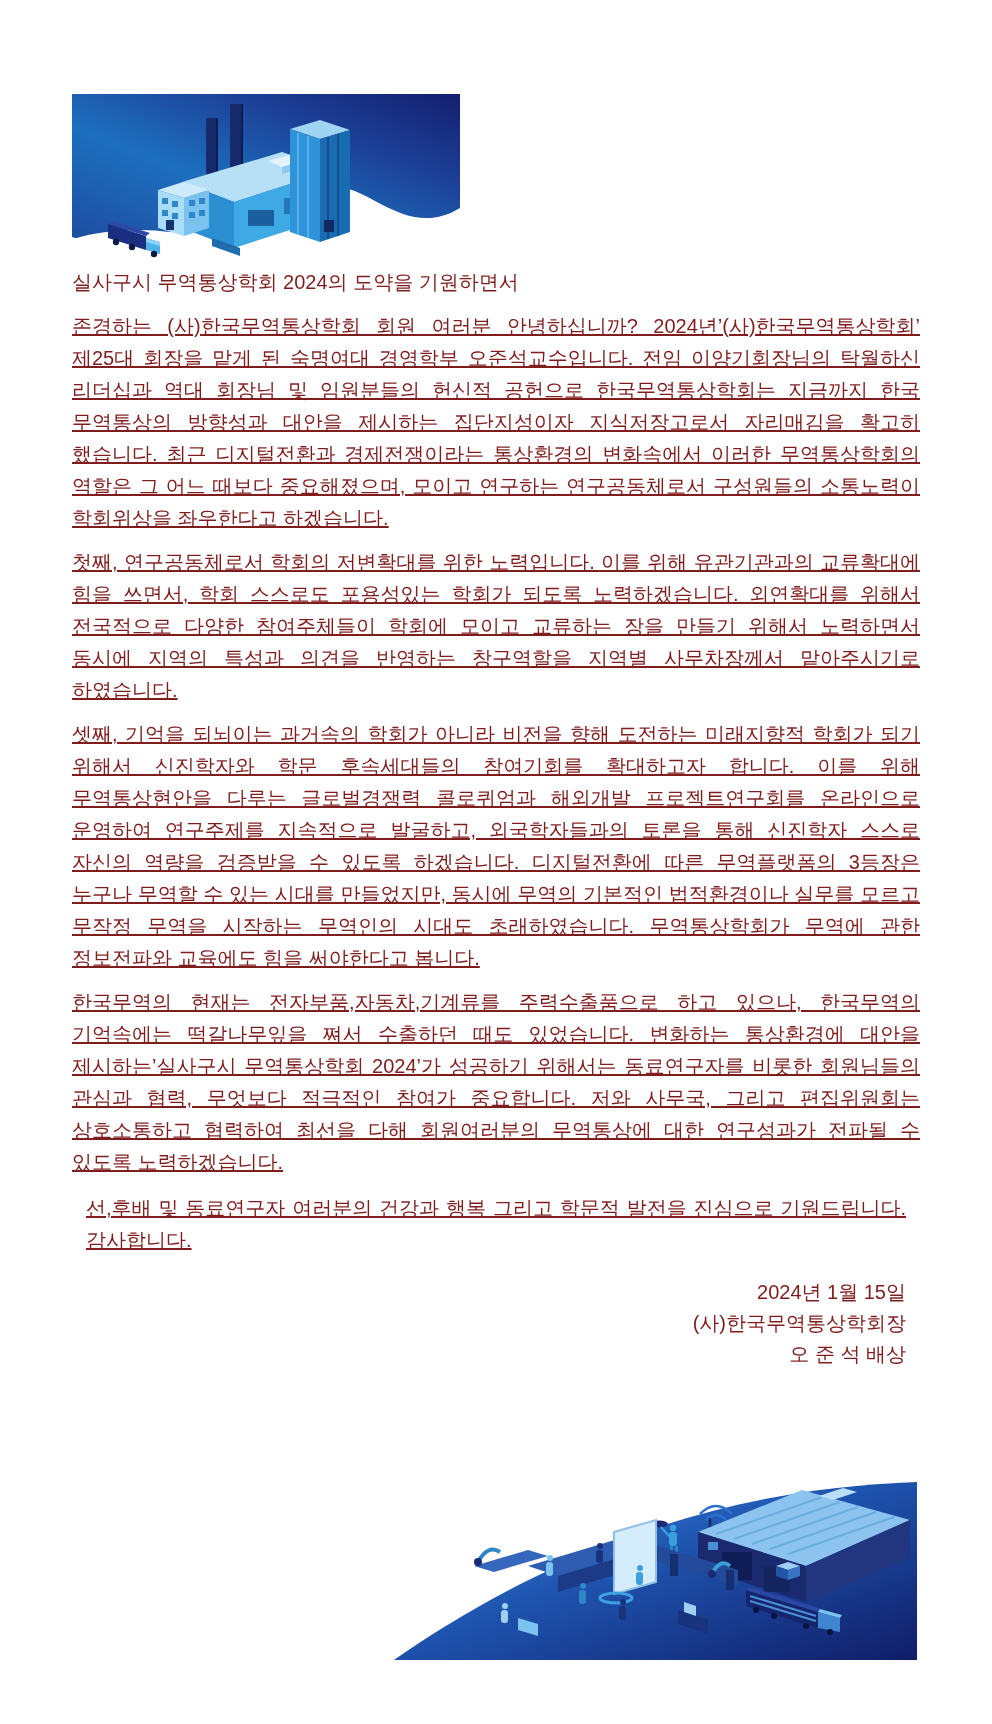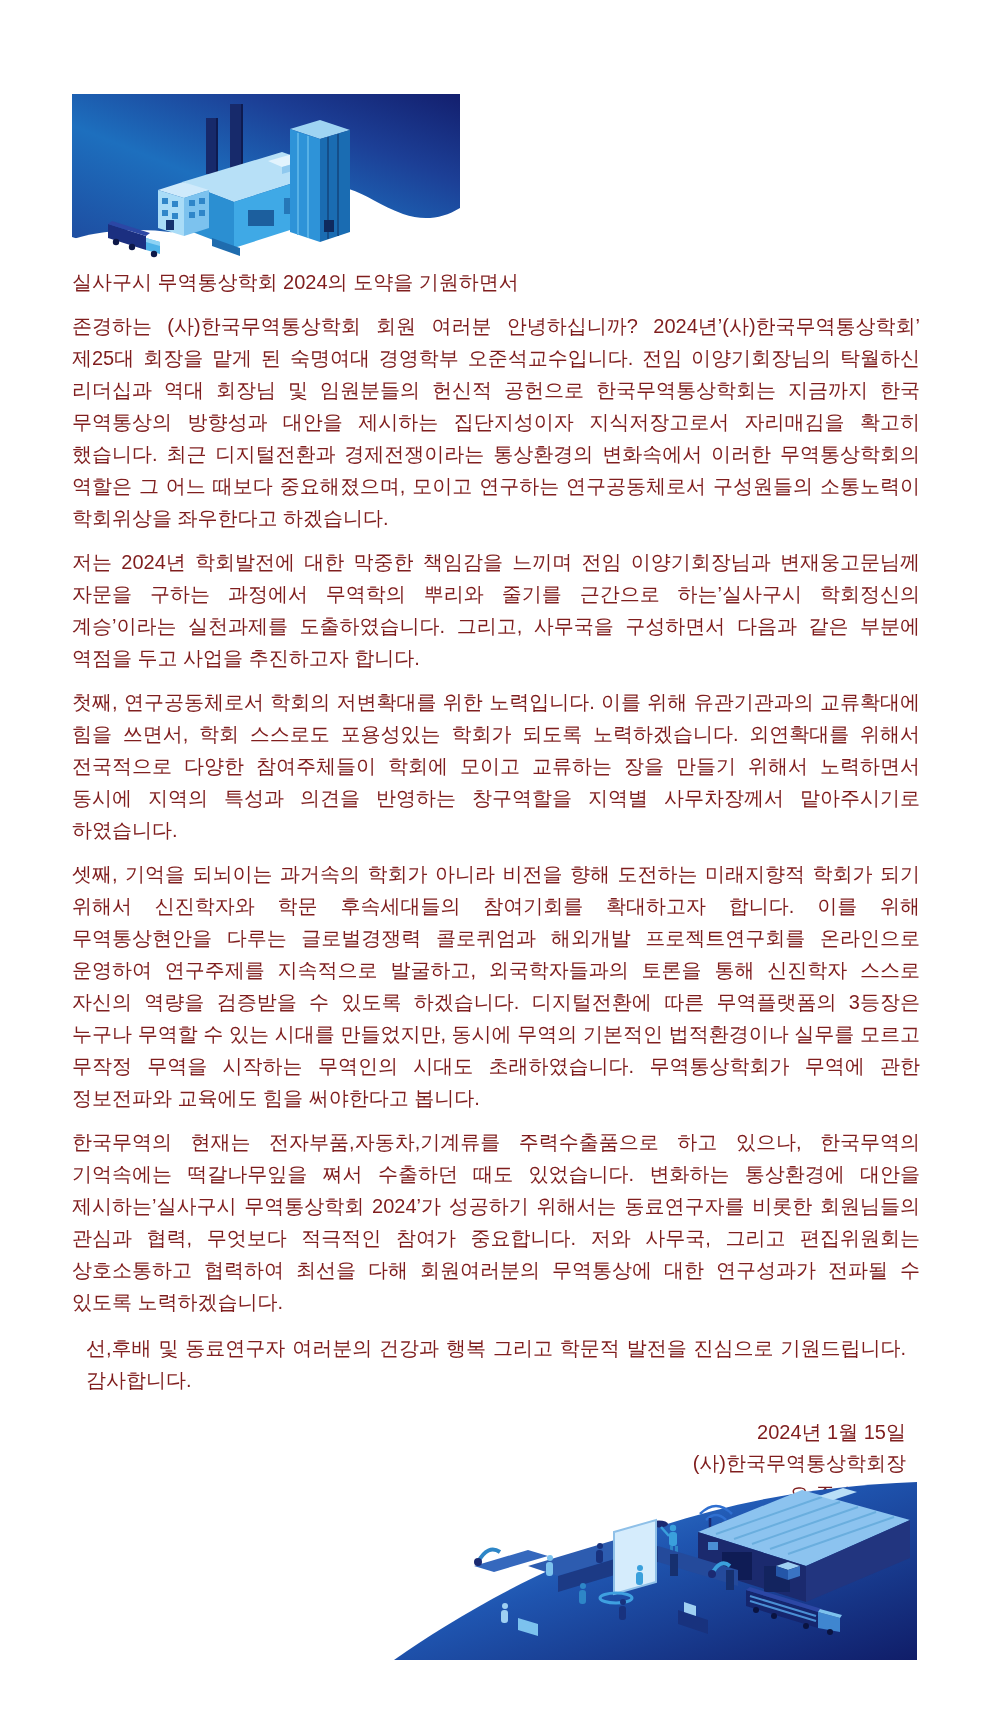--- a/index.html
+++ b/index.html
@@ -24,20 +24,21 @@
     font-size:20px; line-height:32px;
     word-break:keep-all;
   }
   .doc-title {
     font-size:20px; font-weight:normal;
     margin:0 0 6px 0; line-height:32px;
   }
   .content p {
     margin:12px 0 0 0;
     text-align:justify;
+    text-decoration:underline;
   }
   .content p.closing { margin:14px; }
   .signature {
     margin-top:21px;
     text-align:right;
     padding-right:14px;
     line-height:31px;
   }
   .sig-line { white-space:pre; }
 </style>
@@ -118,21 +119,20 @@
       <circle cx="60" cy="157" r="3.2" fill="#0d1848"></circle>
       <circle cx="82" cy="164" r="3.2" fill="#0d1848"></circle>
     </g>
   </svg>
 </div>
 
 <div class="content">
   <h1 class="doc-title">실사구시 무역통상학회 2024의 도약을 기원하면서</h1>
 
   <p>존경하는 (사)한국무역통상학회 회원 여러분 안녕하십니까? 2024년’(사)한국무역통상학회’ 제25대 회장을 맡게 된 숙명여대 경영학부 오준석교수입니다. 전임 이양기회장님의 탁월하신 리더십과 역대 회장님 및 임원분들의 헌신적 공헌으로 한국무역통상학회는 지금까지 한국 무역통상의 방향성과 대안을 제시하는 집단지성이자 지식저장고로서 자리매김을 확고히 했습니다. 최근 디지털전환과 경제전쟁이라는 통상환경의 변화속에서 이러한 무역통상학회의 역할은 그 어느 때보다 중요해졌으며, 모이고 연구하는 연구공동체로서 구성원들의 소통노력이 학회위상을 좌우한다고 하겠습니다.</p>
-  <p>저는 2024년 학회발전에 대한 막중한 책임감을 느끼며 전임 이양기회장님과 변재웅고문님께 자문을 구하는 과정에서 무역학의 뿌리와 줄기를 근간으로 하는’실사구시 학회정신의 계승’이라는 실천과제를 도출하였습니다. 그리고, 사무국을 구성하면서 다음과 같은 부분에 역점을 두고 사업을 추진하고자 합니다.</p>
   <p>첫째, 연구공동체로서 학회의 저변확대를 위한 노력입니다. 이를 위해 유관기관과의 교류확대에 힘을 쓰면서, 학회 스스로도 포용성있는 학회가 되도록 노력하겠습니다. 외연확대를 위해서 전국적으로 다양한 참여주체들이 학회에 모이고 교류하는 장을 만들기 위해서 노력하면서 동시에 지역의 특성과 의견을 반영하는 창구역할을 지역별 사무차장께서 맡아주시기로 하였습니다.</p>
   <p>셋째, 기억을 되뇌이는 과거속의 학회가 아니라 비전을 향해 도전하는 미래지향적 학회가 되기 위해서 신진학자와 학문 후속세대들의 참여기회를 확대하고자 합니다. 이를 위해 무역통상현안을 다루는 글로벌경쟁력 콜로퀴엄과 해외개발 프로젝트연구회를 온라인으로 운영하여 연구주제를 지속적으로 발굴하고, 외국학자들과의 토론을 통해 신진학자 스스로 자신의 역량을 검증받을 수 있도록 하겠습니다. 디지털전환에 따른 무역플랫폼의 3등장은 누구나 무역할 수 있는 시대를 만들었지만, 동시에 무역의 기본적인 법적환경이나 실무를 모르고 무작정 무역을 시작하는 무역인의 시대도 초래하였습니다. 무역통상학회가 무역에 관한 정보전파와 교육에도 힘을 써야한다고 봅니다.</p>
   <p>한국무역의 현재는 전자부품,자동차,기계류를 주력수출품으로 하고 있으나, 한국무역의 기억속에는 떡갈나무잎을 쪄서 수출하던 때도 있었습니다. 변화하는 통상환경에 대안을 제시하는’실사구시 무역통상학회 2024’가 성공하기 위해서는 동료연구자를 비롯한 회원님들의 관심과 협력, 무엇보다 적극적인 참여가 중요합니다. 저와 사무국, 그리고 편집위원회는 상호소통하고 협력하여 최선을 다해 회원여러분의 무역통상에 대한 연구성과가 전파될 수 있도록 노력하겠습니다.</p>
   <p class="closing">선,후배 및 동료연구자 여러분의 건강과 행복 그리고 학문적 발전을 진심으로 기원드립니다. 감사합니다.</p>
 
   <div class="signature">
     <div class="sig-line">2024년 1월 15일</div>
     <div class="sig-line">(사)한국무역통상학회장</div>
     <div class="sig-line">오 준 석 배상</div>
   </div>

